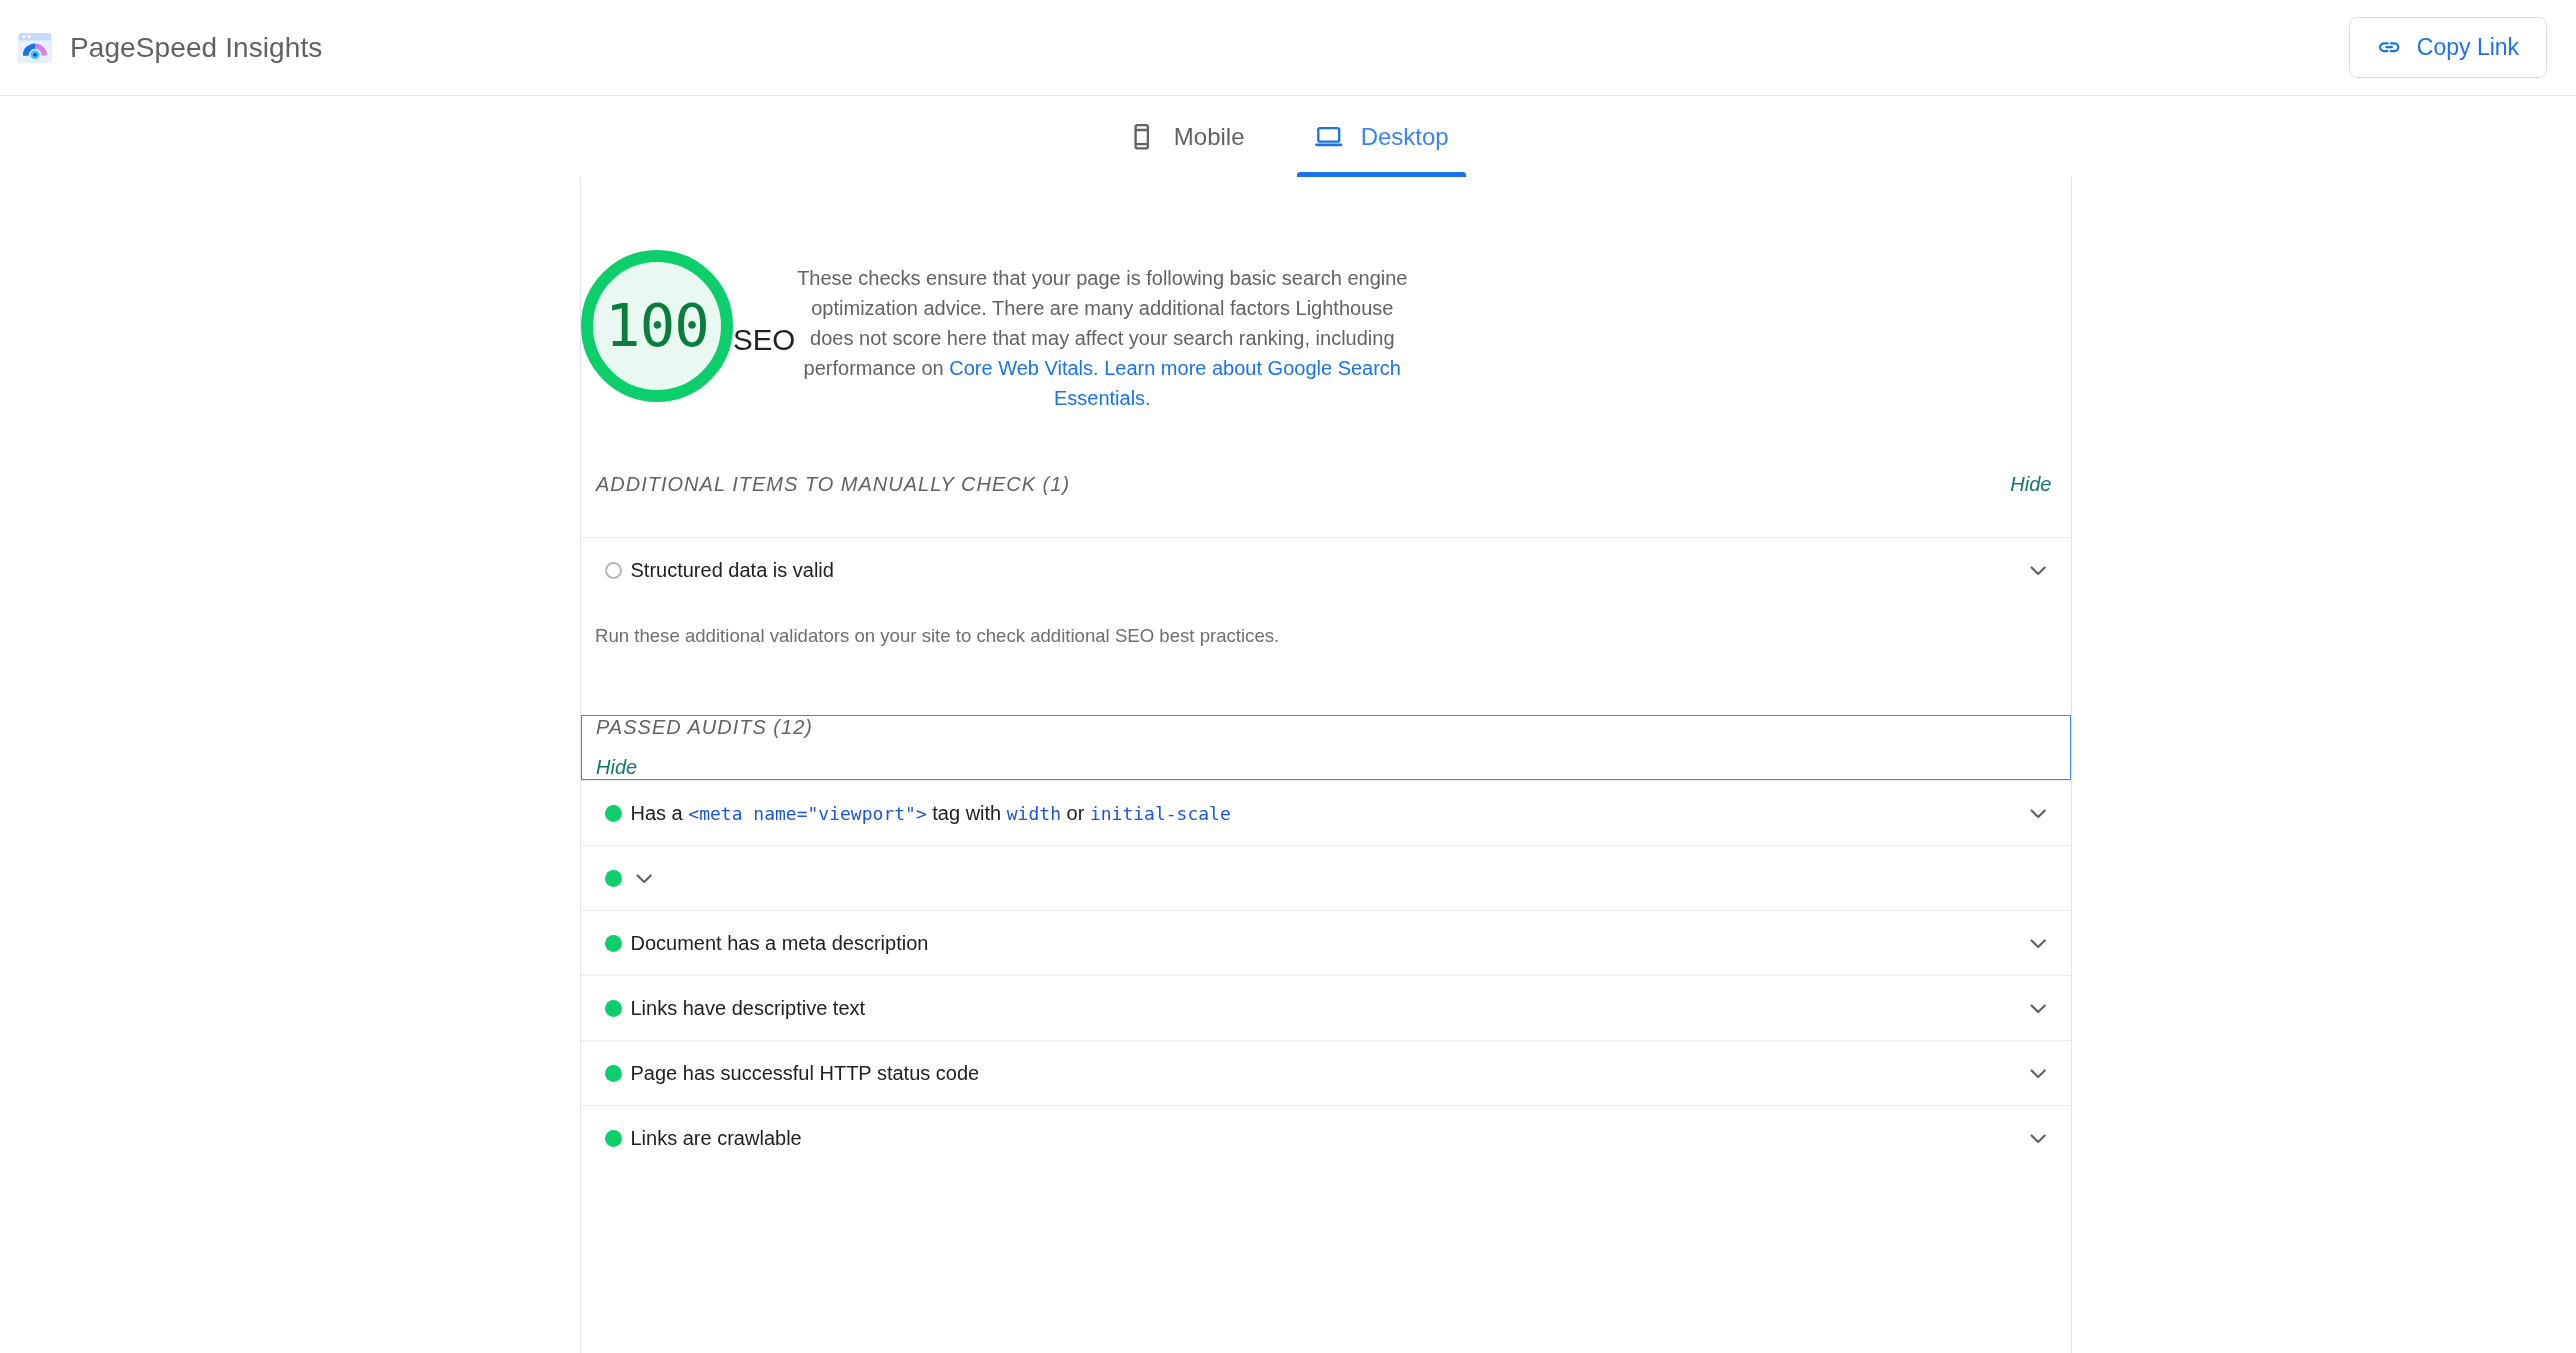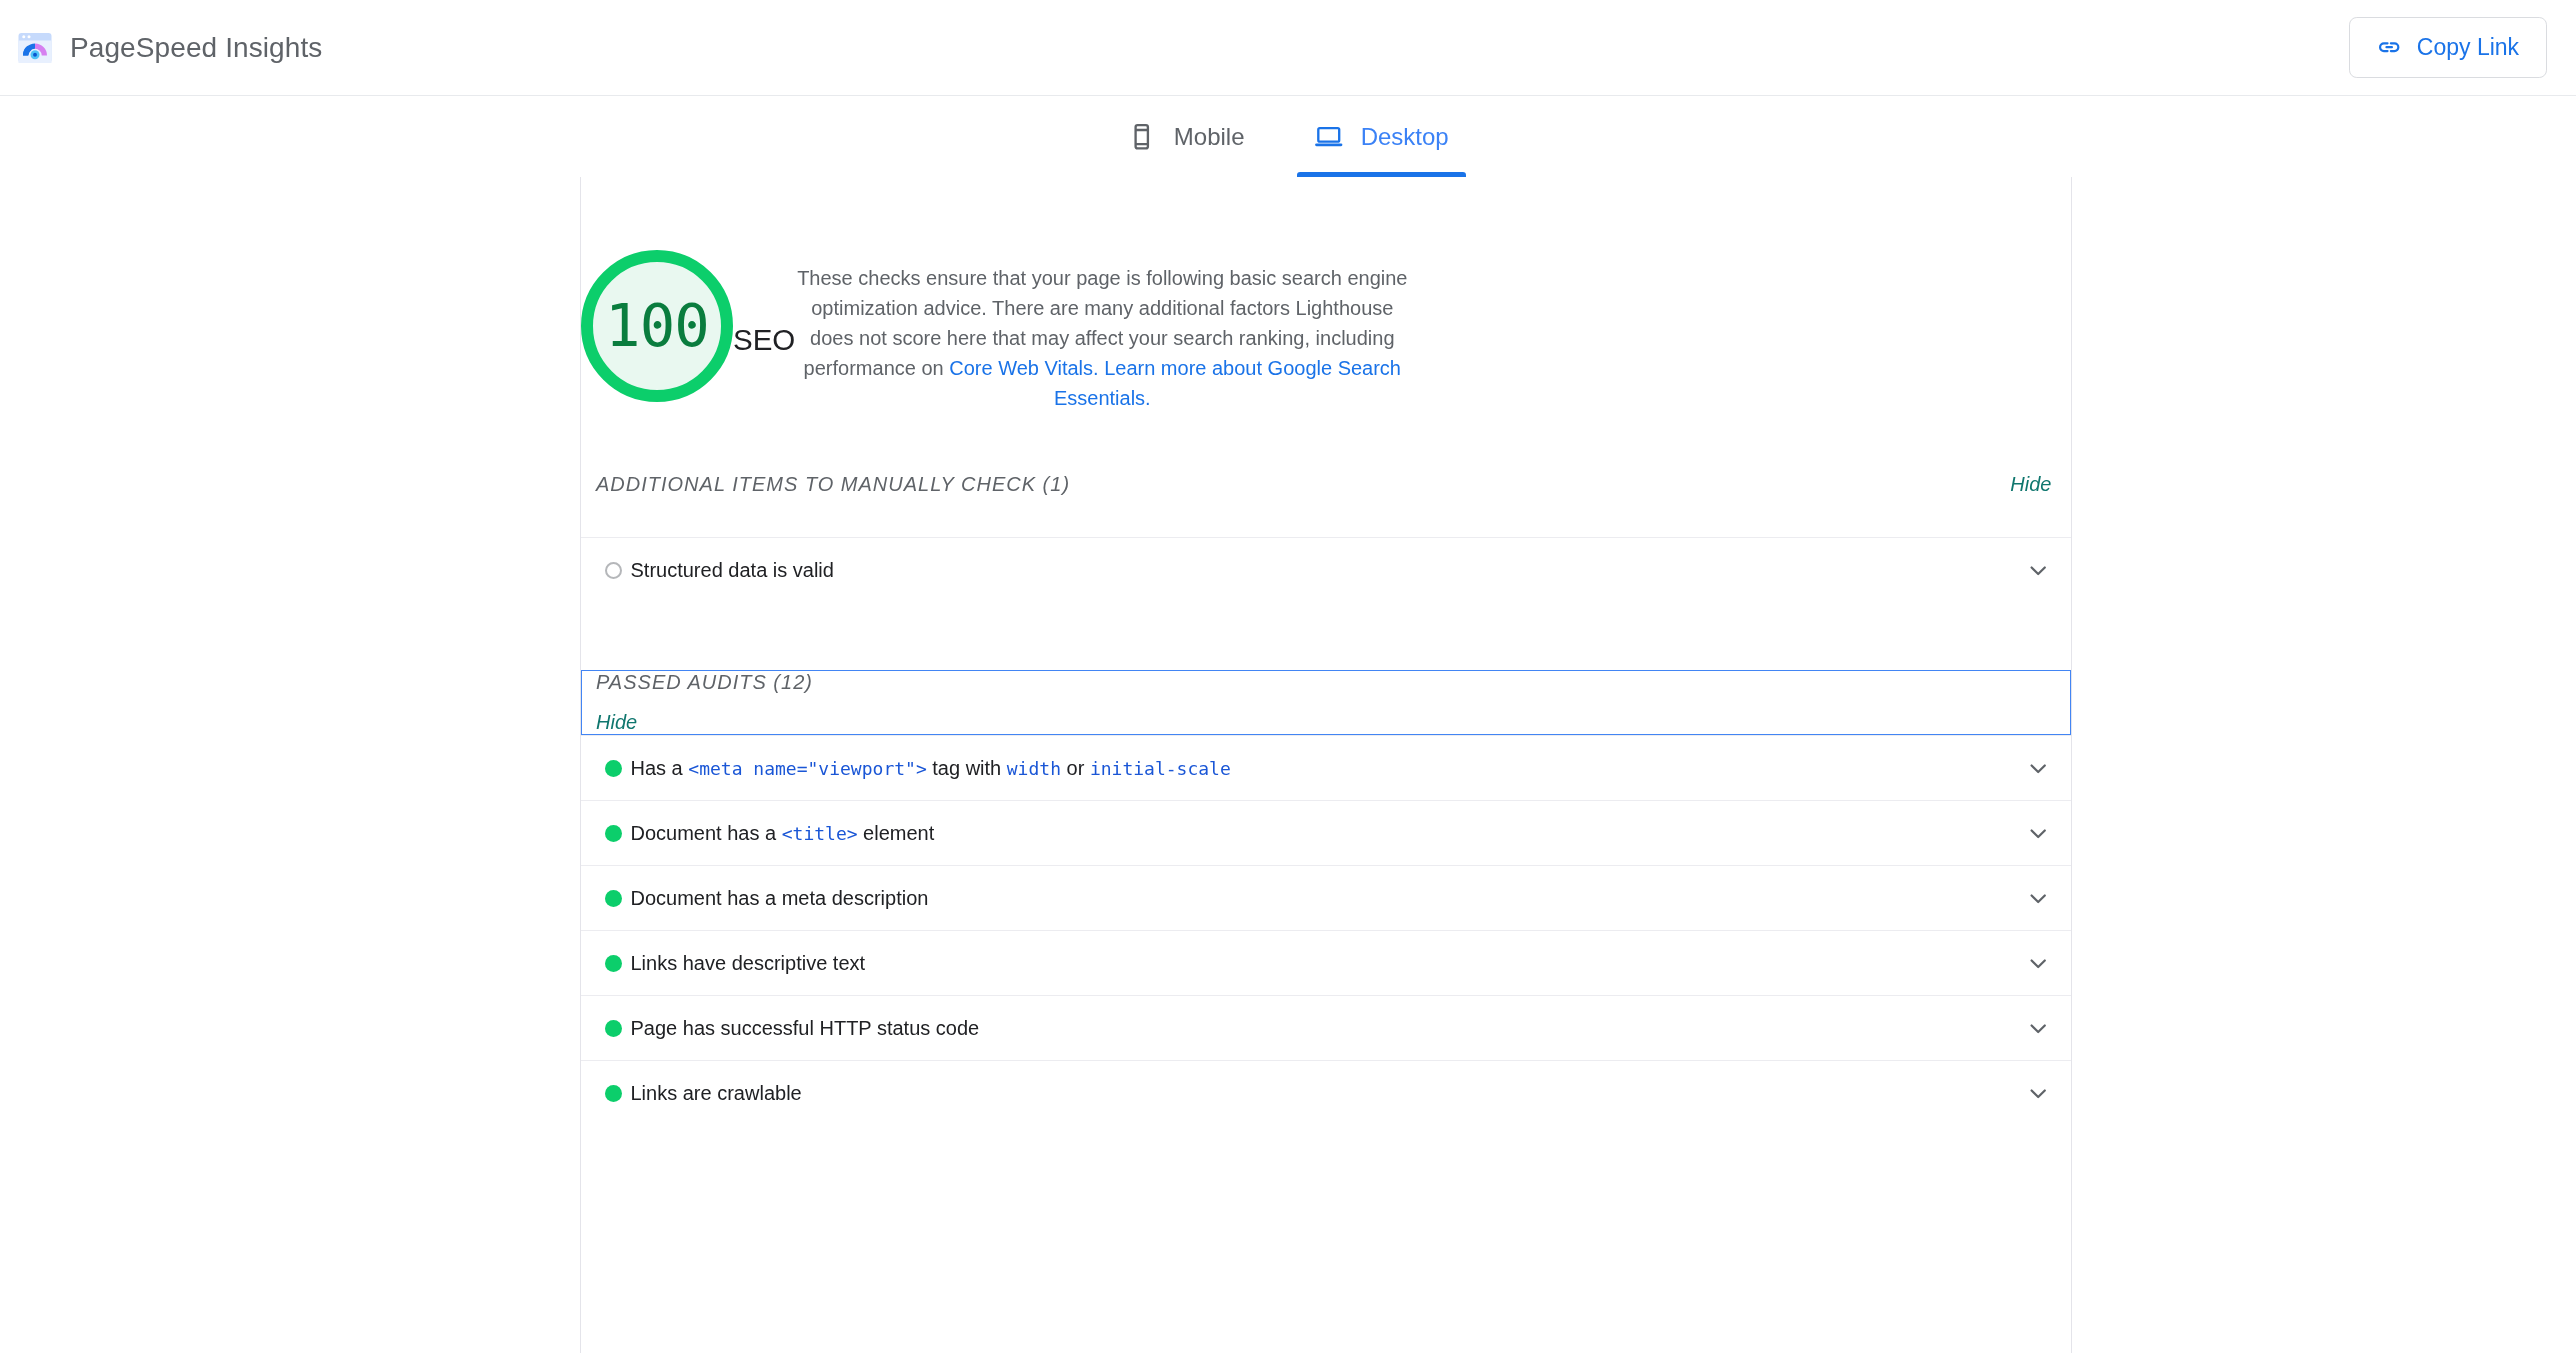--- a/index.html
+++ b/index.html
@@ -307,20 +307,21 @@
           </span>
         <span class="audit-text">Structured data is valid</span>
         <span>
           <svg class="chev" viewBox="0 0 24 24" fill="none" stroke="#5f6368" stroke-width="2" stroke-linecap="round" stroke-linejoin="round">
             <path d="M6 9.5l6 6 6-6"></path>
           </svg>
         </span>
       </div>
     </div>
 
+    <div class="section-note">Run these additional validators on your site to check additional SEO best practices.</div>
 
     <div class="spacer-40"></div>
     <div class="spacer-40"></div>
 
     <div class="section-header focused">
       <span class="section-title">PASSED AUDITS (12)</span>
       <span class="section-hide">Hide</span>
     </div>
 
     <div class="audit-list" id="passed-list">
@@ -332,21 +333,20 @@
           <span>
             <svg class="chev" viewBox="0 0 24 24" fill="none" stroke="#5f6368" stroke-width="2" stroke-linecap="round" stroke-linejoin="round">
               <path d="M6 9.5l6 6 6-6"></path>
             </svg>
           </span>
         </div>
         <div class="audit-row">
           <span class="marker">
             <span class="dot-pass"></span>
           </span>
-          <span class="audit-text">Document has a <code>&lt;title&gt;</code> element</span>
           <span>
             <svg class="chev" viewBox="0 0 24 24" fill="none" stroke="#5f6368" stroke-width="2" stroke-linecap="round" stroke-linejoin="round">
               <path d="M6 9.5l6 6 6-6"></path>
             </svg>
           </span>
         </div>
         <div class="audit-row">
           <span class="marker">
             <span class="dot-pass"></span>
           </span>

